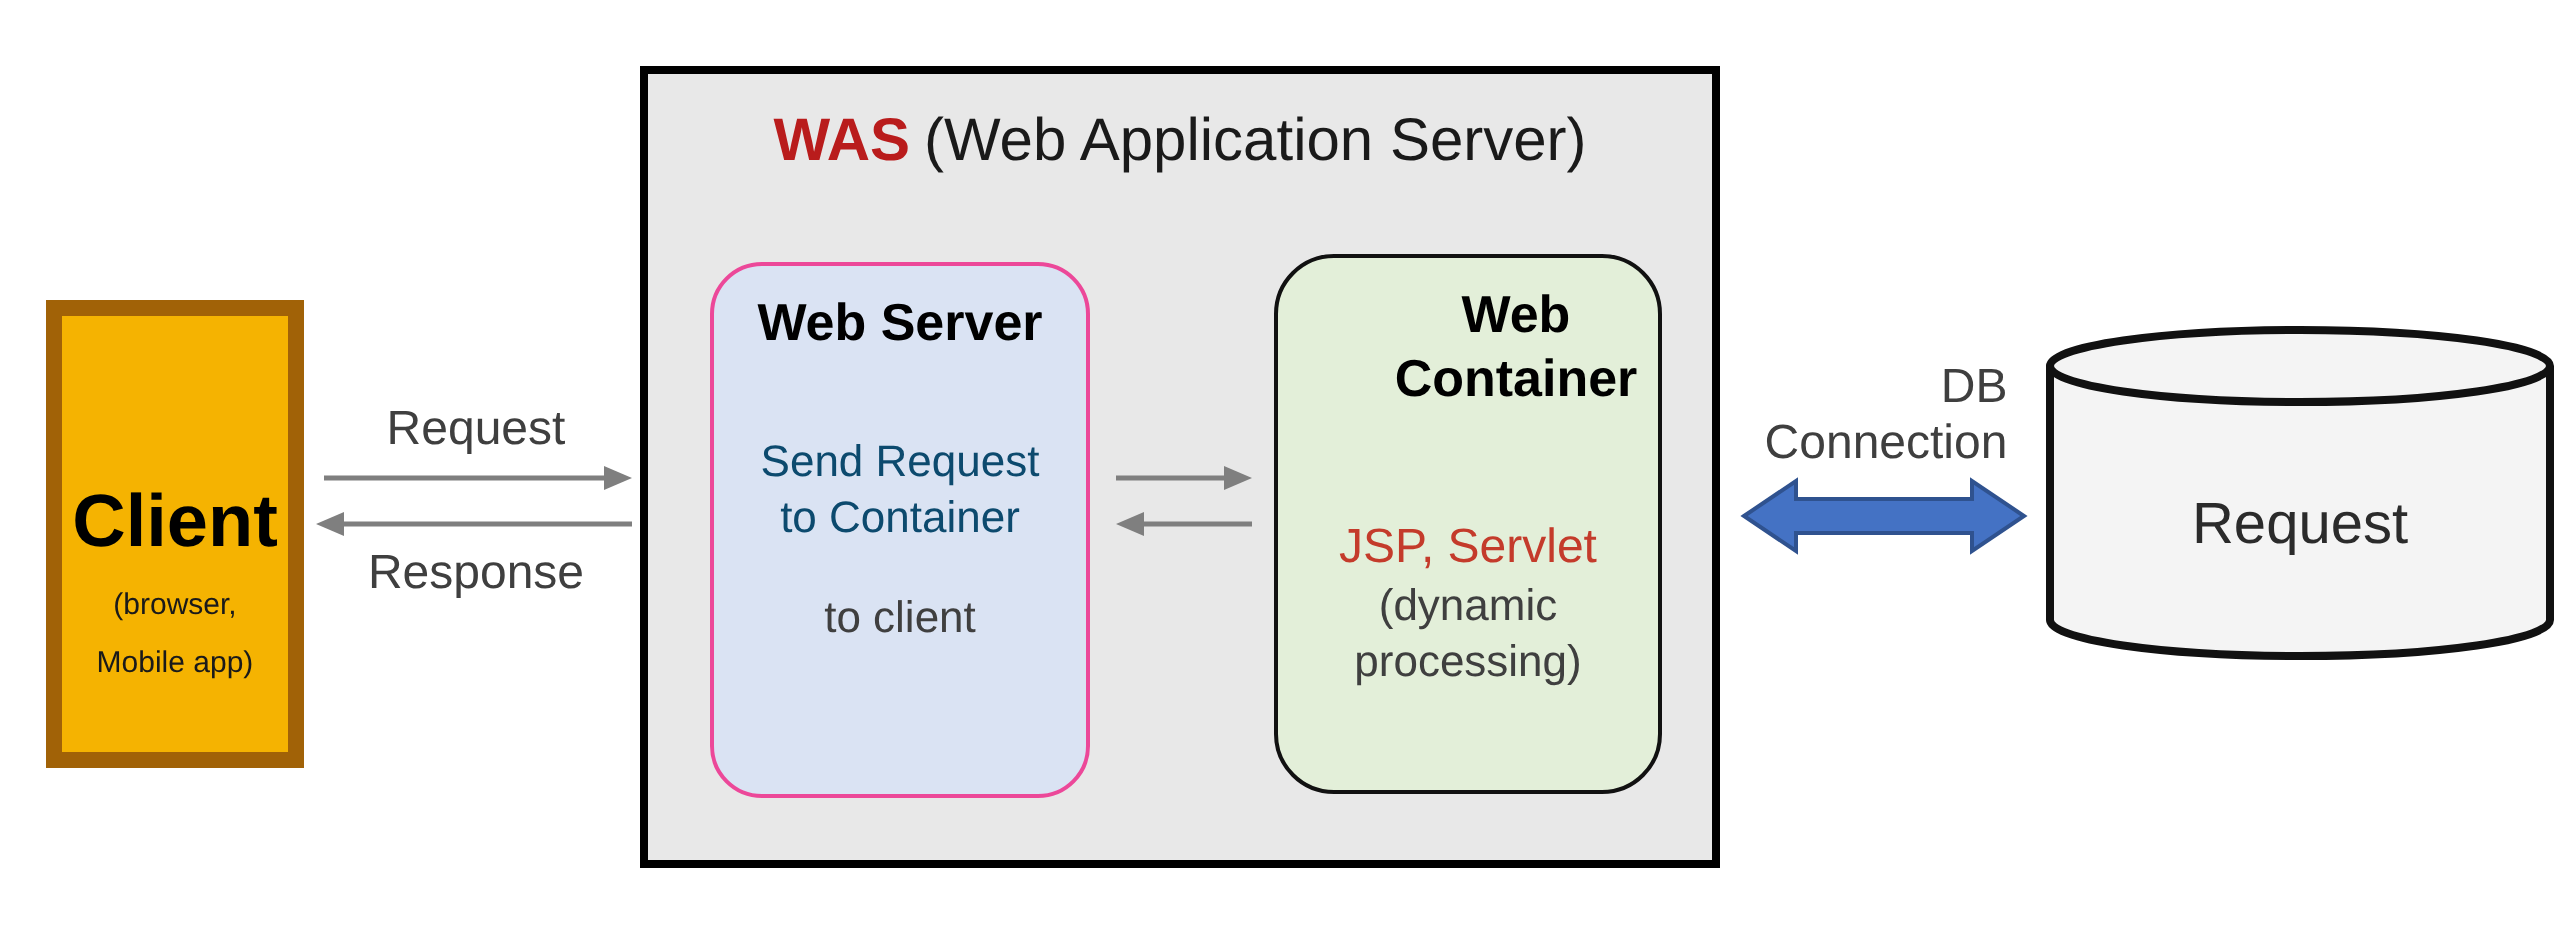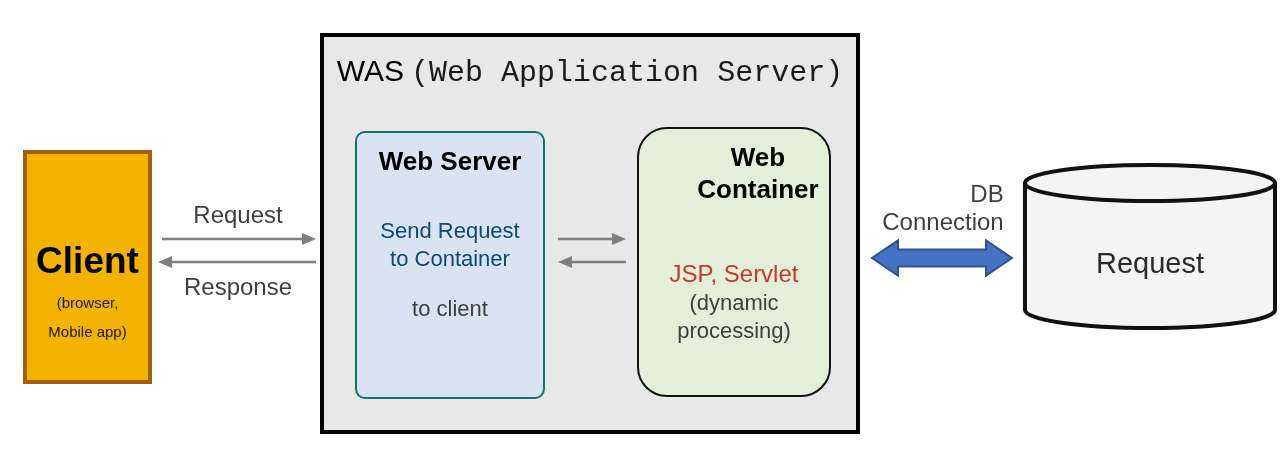--- a/index.html
+++ b/index.html
@@ -16,21 +16,21 @@
     overflow: hidden;
   }
   .abs { position: absolute; }
 
   
   .client-box {
     left: 23px; top: 150px;
     width: 129px; height: 234px;
     box-sizing: border-box;
     background: #F5B301;
-    border: 4px solid #a16207;
+    border: 8px solid #a16207;
     display: flex;
     flex-direction: column;
     align-items: center;
     justify-content: center;
     padding-top: 52px;
     text-align: center;
   }
   .client-title {
     font-size: 37px;
     font-weight: bold;
@@ -54,31 +54,31 @@
   }
   .was-title {
     left: 320px; top: 53px;
     width: 540px;
     text-align: center;
     font-size: 30px;
     color: #1a1a1a;
     line-height: 36px;
     white-space: nowrap;
   }
-  .was-title .bold { font-weight: normal; color: #000000; }
-  .was-title .rest { margin-left: 7px; font-weight: normal; font-family: Liberation Mono, monospace; }
+  .was-title .bold { font-weight: bold; color: #b91c1c; }
+  .was-title .rest { margin-left: 7px; font-weight: normal; }
 
   
   .web-server-box {
     left: 355px; top: 131px;
     width: 190px; height: 268px;
     box-sizing: border-box;
     background: #DAE3F3;
-    border: 2px solid #0f766e;
-    border-radius: 10px;
+    border: 2px solid #ec4899;
+    border-radius: 26px;
     text-align: center;
   }
   .ws-title {
     margin-top: 12px;
     font-size: 26px;
     font-weight: bold;
     color: #000000;
     line-height: 32px;
   }
   .ws-p1 { margin-top: 40px; font-size: 22px; color: #0c4a6e; line-height: 28px; }

